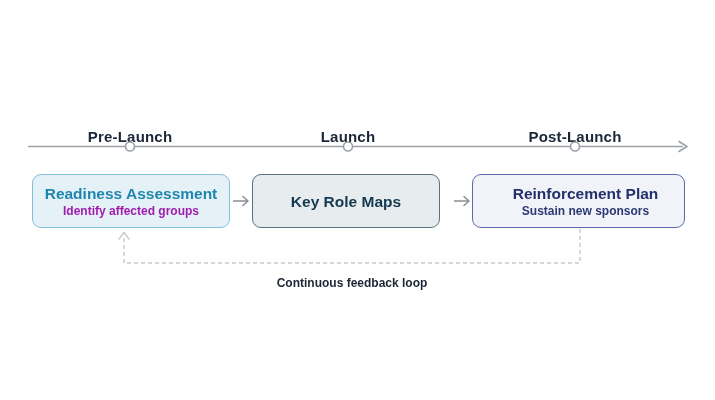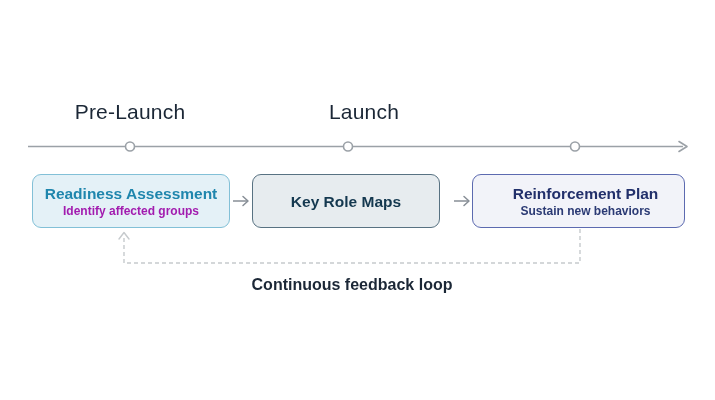--- a/index.html
+++ b/index.html
@@ -10,30 +10,30 @@
   }
   .canvas {
     position: relative;
     width: 715px;
     height: 400px;
     background: #ffffff;
     overflow: hidden;
   }
   .phase-label {
     position: absolute;
-    top: 100px;
+    top: 128px;
     transform: translateX(-50%);
-    font-size: 21px;
-    font-weight: 400;
+    font-size: 15px;
+    font-weight: 700;
     color: #1b2736;
     letter-spacing: 0.2px;
     white-space: nowrap;
   }
   .phase-label.p1 { left: 130px; }
-  .phase-label.p2 { left: 348px; margin-left: 16px; }
+  .phase-label.p2 { left: 348px; }
   .phase-label.p3 { left: 575px; }
 
   .timeline-svg {
     position: absolute;
     left: 0;
     top: 138px;
     width: 715px;
     height: 18px;
   }
 
@@ -81,33 +81,34 @@
     left: 0;
     top: 225px;
     width: 715px;
     height: 45px;
   }
   .feedback-label {
     position: absolute;
     top: 276px;
     left: 352px;
     transform: translateX(-50%);
-    font-size: 16px;
+    font-size: 12px;
     font-weight: 700;
     color: #1b2736;
     white-space: nowrap;
   }
 </style>
 </head>
 <body>
 
 <div class="canvas">
 
   <div class="phase-label p1">Pre-Launch</div>
   <div class="phase-label p2">Launch</div>
+  <div class="phase-label p3">Post-Launch</div>
 
   <svg class="timeline-svg" viewBox="0 0 715 18">
     <line x1="28" y1="8.5" x2="683" y2="8.5" stroke="#9ba1a7" stroke-width="1.6"></line>
     <polyline points="679,3.5 687,8.5 679,13.5" fill="none" stroke="#9ba1a7" stroke-width="1.6" stroke-linecap="round" stroke-linejoin="round"></polyline>
     <circle cx="130" cy="8.5" r="4.5" fill="#ffffff" stroke="#9ba1a7" stroke-width="1.6"></circle>
     <circle cx="348" cy="8.5" r="4.5" fill="#ffffff" stroke="#9ba1a7" stroke-width="1.6"></circle>
     <circle cx="575" cy="8.5" r="4.5" fill="#ffffff" stroke="#9ba1a7" stroke-width="1.6"></circle>
   </svg>
 
   <div class="stage s1" style="background: rgb(228, 241, 247); border-color: rgb(130, 192, 215);">
@@ -124,21 +125,21 @@
     <div class="stage-title" style="color: rgb(20, 56, 79);">Key Role Maps</div>
   </div>
 
   <svg class="flow-arrow a2" viewBox="0 0 22 20">
     <line x1="3" y1="10" x2="17" y2="10" stroke="#878e96" stroke-width="1.5"></line>
     <polyline points="13,5.5 18,10 13,14.5" fill="none" stroke="#878e96" stroke-width="1.5" stroke-linecap="round" stroke-linejoin="round"></polyline>
   </svg>
 
   <div class="stage s3" style="background: rgb(242, 243, 249); border-color: rgb(92, 106, 176); padding-left: 14px;">
     <div class="stage-title" style="color: rgb(34, 48, 107);">Reinforcement Plan</div>
-    <div class="stage-sub" style="color: rgb(43, 58, 116);">Sustain new behaviors</div>
+    <div class="stage-sub" style="color: rgb(43, 58, 116);">Sustain new sponsors</div>
   </div>
 
   <svg class="feedback-svg" viewBox="0 0 715 45">
     <path d="M 580 4 L 580 38 L 124 38 L 124 12" fill="none" stroke="#c6cacd" stroke-width="1.4" stroke-dasharray="4 3"></path>
     <polyline points="119,14 124,7.5 129,14" fill="none" stroke="#c6cacd" stroke-width="1.4" stroke-linecap="round" stroke-linejoin="round"></polyline>
   </svg>
 
   <div class="feedback-label">Continuous feedback loop</div>
 
 </div>

